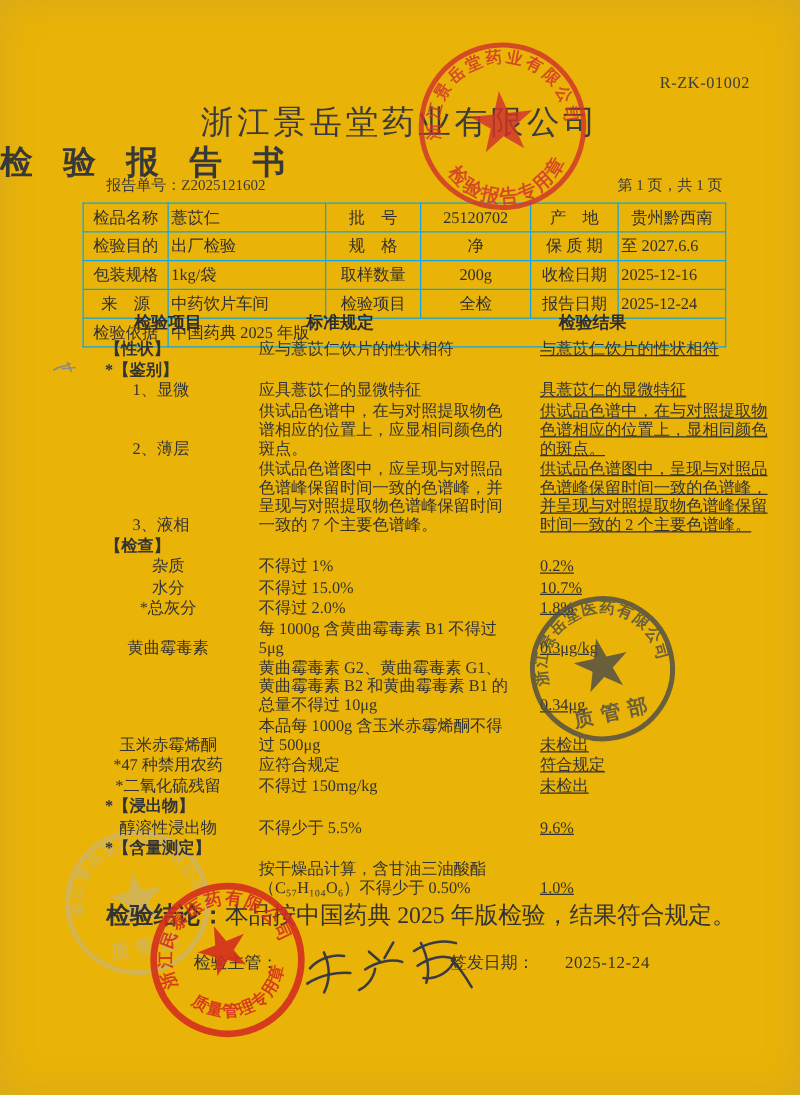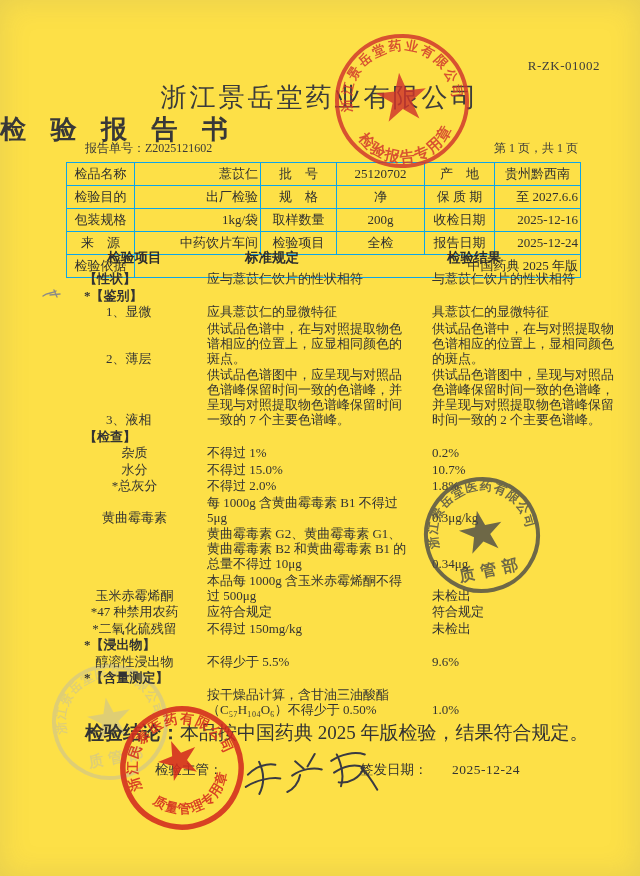--- a/index.html
+++ b/index.html
@@ -1,44 +1,44 @@
 <!DOCTYPE html>
 <html><head>
 <meta charset="utf-8">
 <style>
   html,body{margin:0;padding:0;background:#e8e8e6;}
   .page{
     position:relative;width:640px;height:876px;margin:0 auto;
-    background:#fde047;overflow:hidden;
+    background:#eab308;overflow:hidden;
     font-family:"Liberation Serif","DejaVu Serif",serif;
     color:#343434;
     box-shadow:inset 0 0 30px rgba(120,120,115,.18);
   }
   .form-code{position:absolute;top:58px;right:40px;font-size:13px;letter-spacing:.5px;color:#3c3c3c;}
   .company-title{position:absolute;top:80px;left:0;width:100%;text-align:center;
     font-size:26px;letter-spacing:3px;color:#3b3b3b;font-weight:500;}
   .report-title{position:absolute;top:112px;left:0;width:100%;text-align:left;
     font-size:26px;font-weight:bold;letter-spacing:9px;color:#383838;}
   .report-meta{position:absolute;top:140px;left:85px;right:62px;display:flex;
     justify-content:space-between;font-size:12px;color:#3a3a3a;}
   table.info-table{position:absolute;top:162px;left:66px;width:514px;
     border-collapse:collapse;table-layout:fixed;font-size:13px;color:#303030;}
   table.info-table td{border:1px solid #0ea5e9;height:20px;padding:1px 2px;overflow:hidden;white-space:pre;}
   td.lc{text-align:center;}
-  td.vl{text-align:right;padding-left:8px;}
+  td.vl{text-align:left;padding-left:8px;}
   td.vc{text-align:center;}
   .results{position:absolute;top:250px;left:62px;right:22px;z-index:2;font-size:13px;line-height:15px;color:#333;}
   .res-header{display:flex;font-weight:bold;margin-bottom:6px;font-size:13.5px;color:#2e2e2e;}
   .rh-item{width:145px;text-align:center;}
   .rh-std{width:200px;padding-left:38px;box-sizing:border-box;}
   .rh-res{flex:1;padding-left:40px;}
   .res-row{display:flex;margin-bottom:1.5px;align-items:flex-end;}
   .c-item{width:145px;flex:none;}
   .c-std{width:200px;flex:none;margin-right:25px;}
-  .c-res{flex:1;}
+  .c-res{flex:1;text-decoration:underline;}
   .item-sec{padding-left:22px;font-weight:bold;box-sizing:border-box;}
   .item-sub{padding-left:44px;box-sizing:border-box;}
   .item-name{text-align:center;}
   .res-shift{margin-top:15px;}
   .conclusion{margin-top:8px;padding-left:23px;font-size:19px;}
   .concl-label{font-weight:bold;}
   .footer-line{position:relative;height:56px;margin-top:14px;font-size:13.5px;}
   .inspector-label{position:absolute;left:93px;top:8px;}
   .sign-date-label{position:absolute;left:298px;top:8px;}
   .sign-date{position:absolute;left:390px;top:8px;letter-spacing:.5px;}

